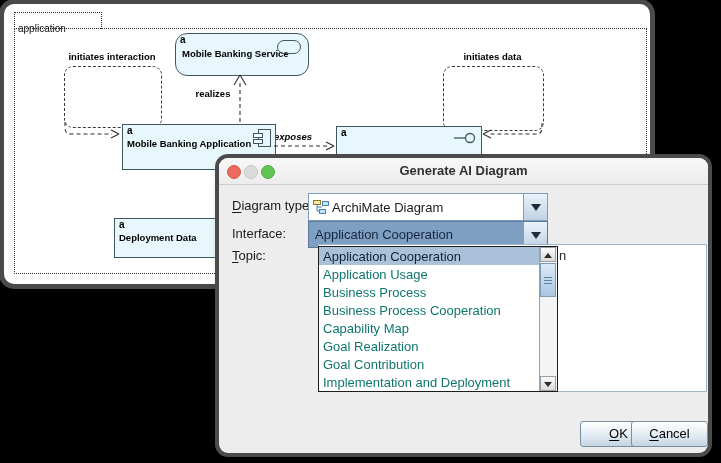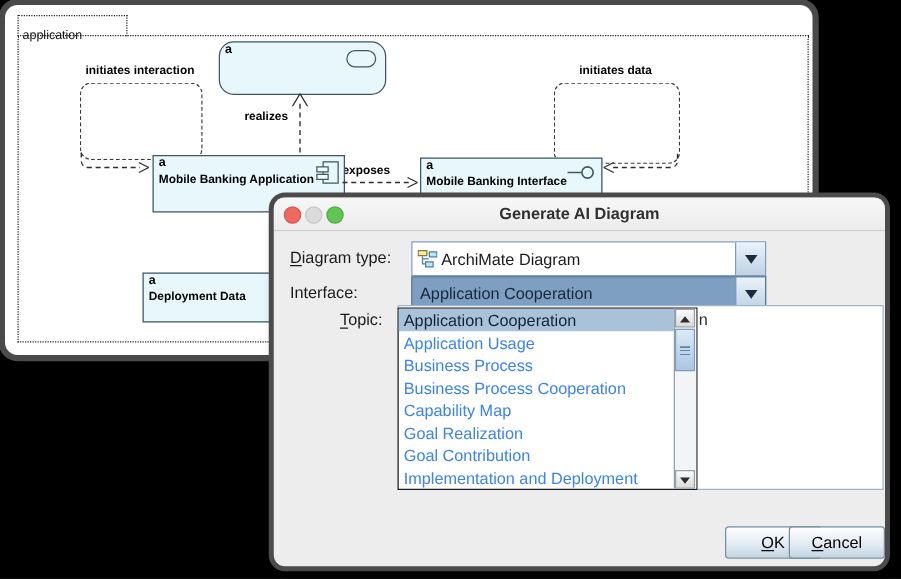--- a/index.html
+++ b/index.html
@@ -15,21 +15,21 @@
   .group-label{left:14px;top:9px;font-size:10px;color:#111;margin-top:10px;}
 
   .dashedbox{border:1px dashed #3a3a3a;border-radius:9px;}
   #box-initiates{left:60px;top:62px;width:96px;height:60px;}
   #box-exchanges{left:439px;top:62px;width:99px;height:63px;}
 
   .edge-label{font-weight:600;font-size:9.5px;color:#000;text-align:center;white-space:nowrap;}
   #lbl-initiates{left:58px;top:47px;width:100px;}
   #lbl-exchanges{left:437px;top:47px;width:103px;}
   #lbl-realizes{left:186px;top:84px;width:46px;}
-  #lbl-exposes{left:260px;top:127px;width:58px;}
+  #lbl-exposes{left:260px;top:127px;width:58px;font-style:italic;}
 
   .node{background:#E7F7FC;border:1px solid #3E5762;font-weight:600;font-size:9.5px;color:#000;}
   .node .marker{position:absolute;top:0px;left:4px;font-weight:700;font-size:10px;}
   .node .nlabel{position:absolute;top:13px;left:4px;right:3px;white-space:nowrap;overflow:hidden;}
   #node-service{left:171px;top:29px;width:132px;height:41px;border-radius:12px;}
   #node-service .nlabel{top:14px;left:6px;}
   #node-application{left:118px;top:120px;width:152px;height:44px;}
   #node-interface{left:332px;top:122px;width:144px;height:40px;}
   #node-transaction{left:110px;top:214px;width:112px;height:38px;}
 
@@ -47,41 +47,41 @@
   .tl{position:absolute;top:7px;width:12px;height:12px;border-radius:50%;}
   #tl-close{left:8px;background:#EE6A5E;border:0.5px solid #d8584d;}
   #tl-min{left:25px;background:#DBDBDB;border:0.5px solid #c6c6c6;}
   #tl-zoom{left:42px;background:#61C554;border:0.5px solid #4fae45;}
   #dlg-title{left:0;right:0;top:0;height:26px;line-height:26px;text-align:center;font-weight:700;
     font-size:13px;color:#303030;}
 
   .fld-label{left:13px;white-space:nowrap;}
   #lbl-dtype{top:35px;line-height:26px;}
   #lbl-vp{top:63px;line-height:25px;}
-  #lbl-topic{top:88px;line-height:20px;margin-left:40px;}
+  #lbl-topic{top:88px;line-height:20px;}
   .mn{text-decoration:underline;text-underline-offset:2px;}
 
-  .combo{left:110px;width:238px;background:#fff;border:1px solid #7F9DB9;padding-left:44px;}
+  .combo{left:89px;width:238px;background:#fff;border:1px solid #7F9DB9;}
   #combo-dtype{top:35px;height:26px;}
   #combo-vp{top:63px;height:25px;background:#7E9FC1;border-color:#5A7A9B;}
   .combo-text{position:absolute;left:23px;top:0;bottom:0;display:flex;align-items:center;white-space:nowrap;}
   #combo-vp .combo-text{left:6px;color:#17273F;}
   .combo-btn{position:absolute;top:0;bottom:0;right:0;width:23px;border-left:1px solid #7F9DB9;
     background:linear-gradient(#EAF2FA,#BFD2E3);}
   .tri-down{position:absolute;left:50%;top:50%;margin:-3px 0 0 -5px;width:0;height:0;
     border-left:5px solid transparent;border-right:5px solid transparent;border-top:7px solid #1E2B3C;}
   .combo-icon{position:absolute;left:4px;top:5px;}
 
   #topic-area{left:99px;top:86px;width:387px;height:146px;background:#fff;border:1px solid #9FB6C9;}
   #topic-fragment{left:340px;top:90px;color:#2c2c2c;}
 
   #viewpoint-listbox{left:99px;top:88px;width:238px;height:144px;background:#fff;border:1px solid #1c1c1c;}
   .rows{position:absolute;left:0;top:0;right:17px;bottom:0;display:flex;flex-direction:column;}
   .vrow{flex:1 1 auto;display:flex;align-items:center;padding-left:4px;white-space:nowrap;
-    overflow:hidden;color:#3b82f6;}
+    overflow:hidden;color:#0f766e;}
   .vrow.selected{background:#A9C2DA;color:#122238;}
 
   .sb{position:absolute;top:0;bottom:0;right:0;width:17px;background:#F2F4F6;border-left:1px solid #94A0AB;}
   .sb-btn{position:absolute;left:0;width:16px;height:15px;background:linear-gradient(#FBFBFB,#DADADA);
     border:1px solid #98A2AB;box-sizing:border-box;}
   #sb-up{top:0;}
   #sb-down{bottom:0;}
   .sb-tri-up{position:absolute;left:50%;top:50%;margin:-2px 0 0 -4px;width:0;height:0;
     border-left:4px solid transparent;border-right:4px solid transparent;border-bottom:5px solid #2b2b2b;}
   .sb-tri-down{position:absolute;left:50%;top:50%;margin:-2px 0 0 -4px;width:0;height:0;
@@ -109,38 +109,38 @@
   <div id="box-initiates" class="abs dashedbox"></div>
   <div id="box-exchanges" class="abs dashedbox"></div>
 
   <div id="lbl-initiates" class="abs edge-label">initiates interaction</div>
   <div id="lbl-exchanges" class="abs edge-label">initiates data</div>
   <div id="lbl-realizes" class="abs edge-label">realizes</div>
   <div id="lbl-exposes" class="abs edge-label">exposes</div>
 
   <div id="node-service" class="abs node">
     <span class="marker">a</span>
+    <span class="nlabel">Mobile Banking Service</span>
     <span class="service-icon"></span>
   </div>
 
   <div id="node-application" class="abs node">
     <span class="marker">a</span>
     <span class="nlabel">Mobile Banking Application</span>
     <span class="component-icon">
       <svg width="20" height="22" viewBox="0 0 20 22">
         <rect x="6.5" y="2.5" width="12" height="17" fill="#E7F7FC" stroke="#3E5762"></rect>
         <rect x="1.5" y="6.5" width="9" height="4" fill="#F3FBFE" stroke="#3E5762"></rect>
         <rect x="1.5" y="12.5" width="9" height="4" fill="#F3FBFE" stroke="#3E5762"></rect>
       </svg>
     </span>
   </div>
 
   <div id="node-interface" class="abs node">
     <span class="marker">a</span>
-    <span class="nlabel">Mobile Banking Interface</span>
     <span class="interface-icon">
       <svg width="24" height="12" viewBox="0 0 24 12">
         <line x1="1" y1="6" x2="12" y2="6" stroke="#3E5762" stroke-width="1.3"></line>
         <circle cx="17" cy="6" r="4.5" fill="#E7F7FC" stroke="#3E5762" stroke-width="1.3"></circle>
       </svg>
     </span>
   </div>
 
   <div id="node-transaction" class="abs node">
     <span class="marker">a</span>

